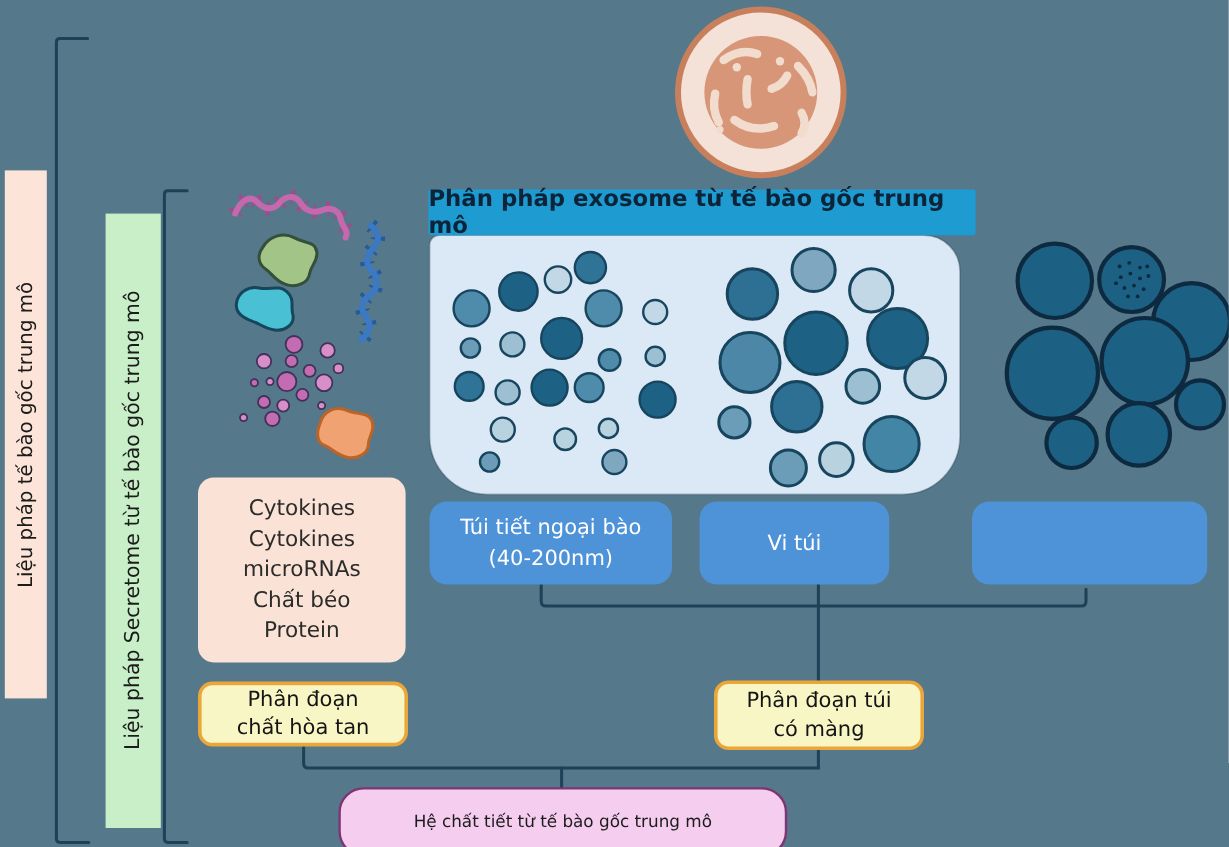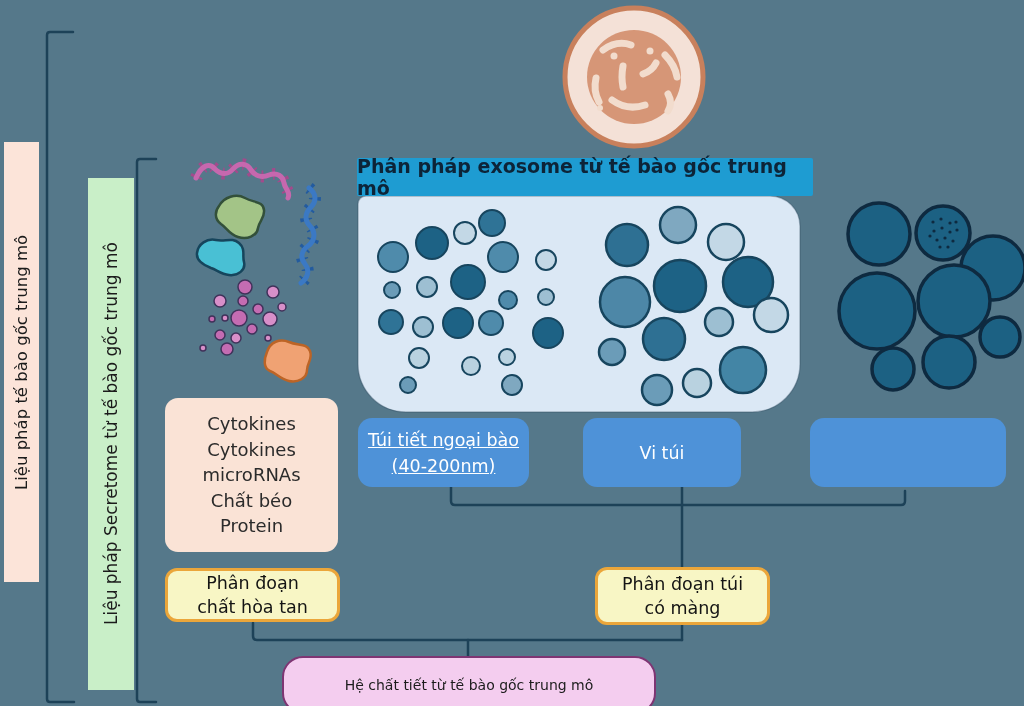--- a/index.html
+++ b/index.html
@@ -164,21 +164,21 @@
   <div class="banner">Phân pháp exosome từ tế bào gốc trung mô</div>
 
   <div class="cytobox node">
     <div>Cytokines</div>
     <div>Cytokines</div>
     <div>microRNAs</div>
     <div>Chất béo</div>
     <div>Protein</div>
   </div>
 
-  <div class="bluebox node" style="left:358px;width:171px;text-decoration:underline;">
+  <div class="bluebox node" style="left:358px;width:202px;">
     <div>Túi tiết ngoại bào</div>
     <div>(40-200nm)</div>
   </div>
   <div class="bluebox node" style="left:583px;width:158px;">
     <div>Vi túi</div>
   </div>
   <div class="bluebox node" style="left:810px;width:196px;">
   </div>
 
   <div class="yellowbox node" style="left:165px;top:568px;width:169px;height:48px;">

